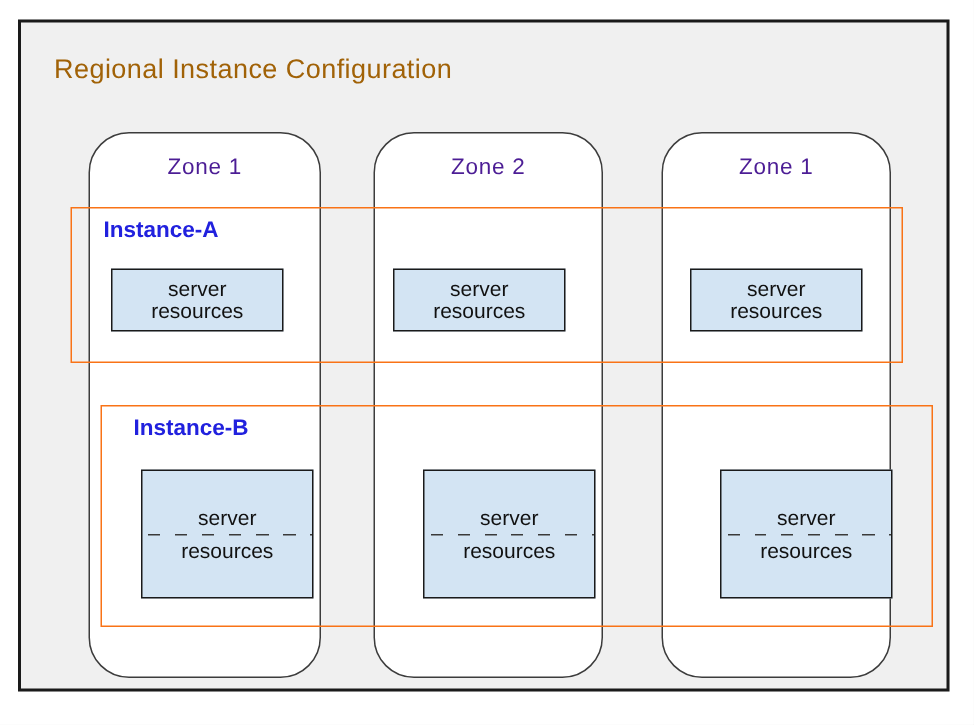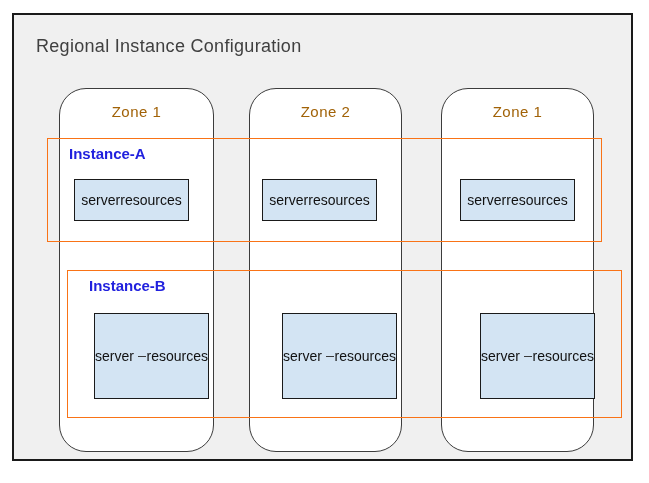--- a/index.html
+++ b/index.html
@@ -23,41 +23,41 @@
     height: 448px;
     background: #f0f0f0;
     border: 2px solid #1a1a1a;
   }
   .title {
     position: absolute;
     left: 22px;
     top: 21px;
     font-size: 18px;
     letter-spacing: 0.3px;
-    color: #404040;
+    color: #a16207;
     white-space: nowrap;
   }
   .zone {
     position: absolute;
     top: 73px;
     height: 364px;
     background: #ffffff;
     border: 1px solid #3c3c3c;
     border-radius: 27px;
   }
   .zone-1 { left: 45px;  width: 155px; }
   .zone-2 { left: 235px; width: 153px; }
   .zone-3 { left: 427px; width: 153px; }
   .zone-label {
     display: block;
     margin-top: 14px;
     text-align: center;
     font-size: 15px;
     letter-spacing: 0.5px;
-    color: #a16207;
+    color: #4c1d95;
     white-space: nowrap;
   }
   .instance {
     position: absolute;
     left: 33px;
     width: 555px;
     border: 1px solid #f97316;
     background: transparent;
   }
   .instance-a { top: 123px; height: 104px; }
@@ -70,21 +70,21 @@
     font-weight: bold;
     color: #2121de;
     white-space: nowrap;
   }
   .server-box {
     position: absolute;
     width: 115px;
     background: #d3e4f3;
     border: 1px solid #1a1a1a;
     display: flex;
-    flex-direction: row;
+    flex-direction: column;
     align-items: center;
     justify-content: center;
     font-size: 14px;
     line-height: 15px;
     text-align: center;
     color: #111111;
   }
   .instance-a .server-box { top: 40px; height: 42px; }
   .instance-b .server-box { top: 42px; height: 86px; }
   .col-1 { left: 26px; }

